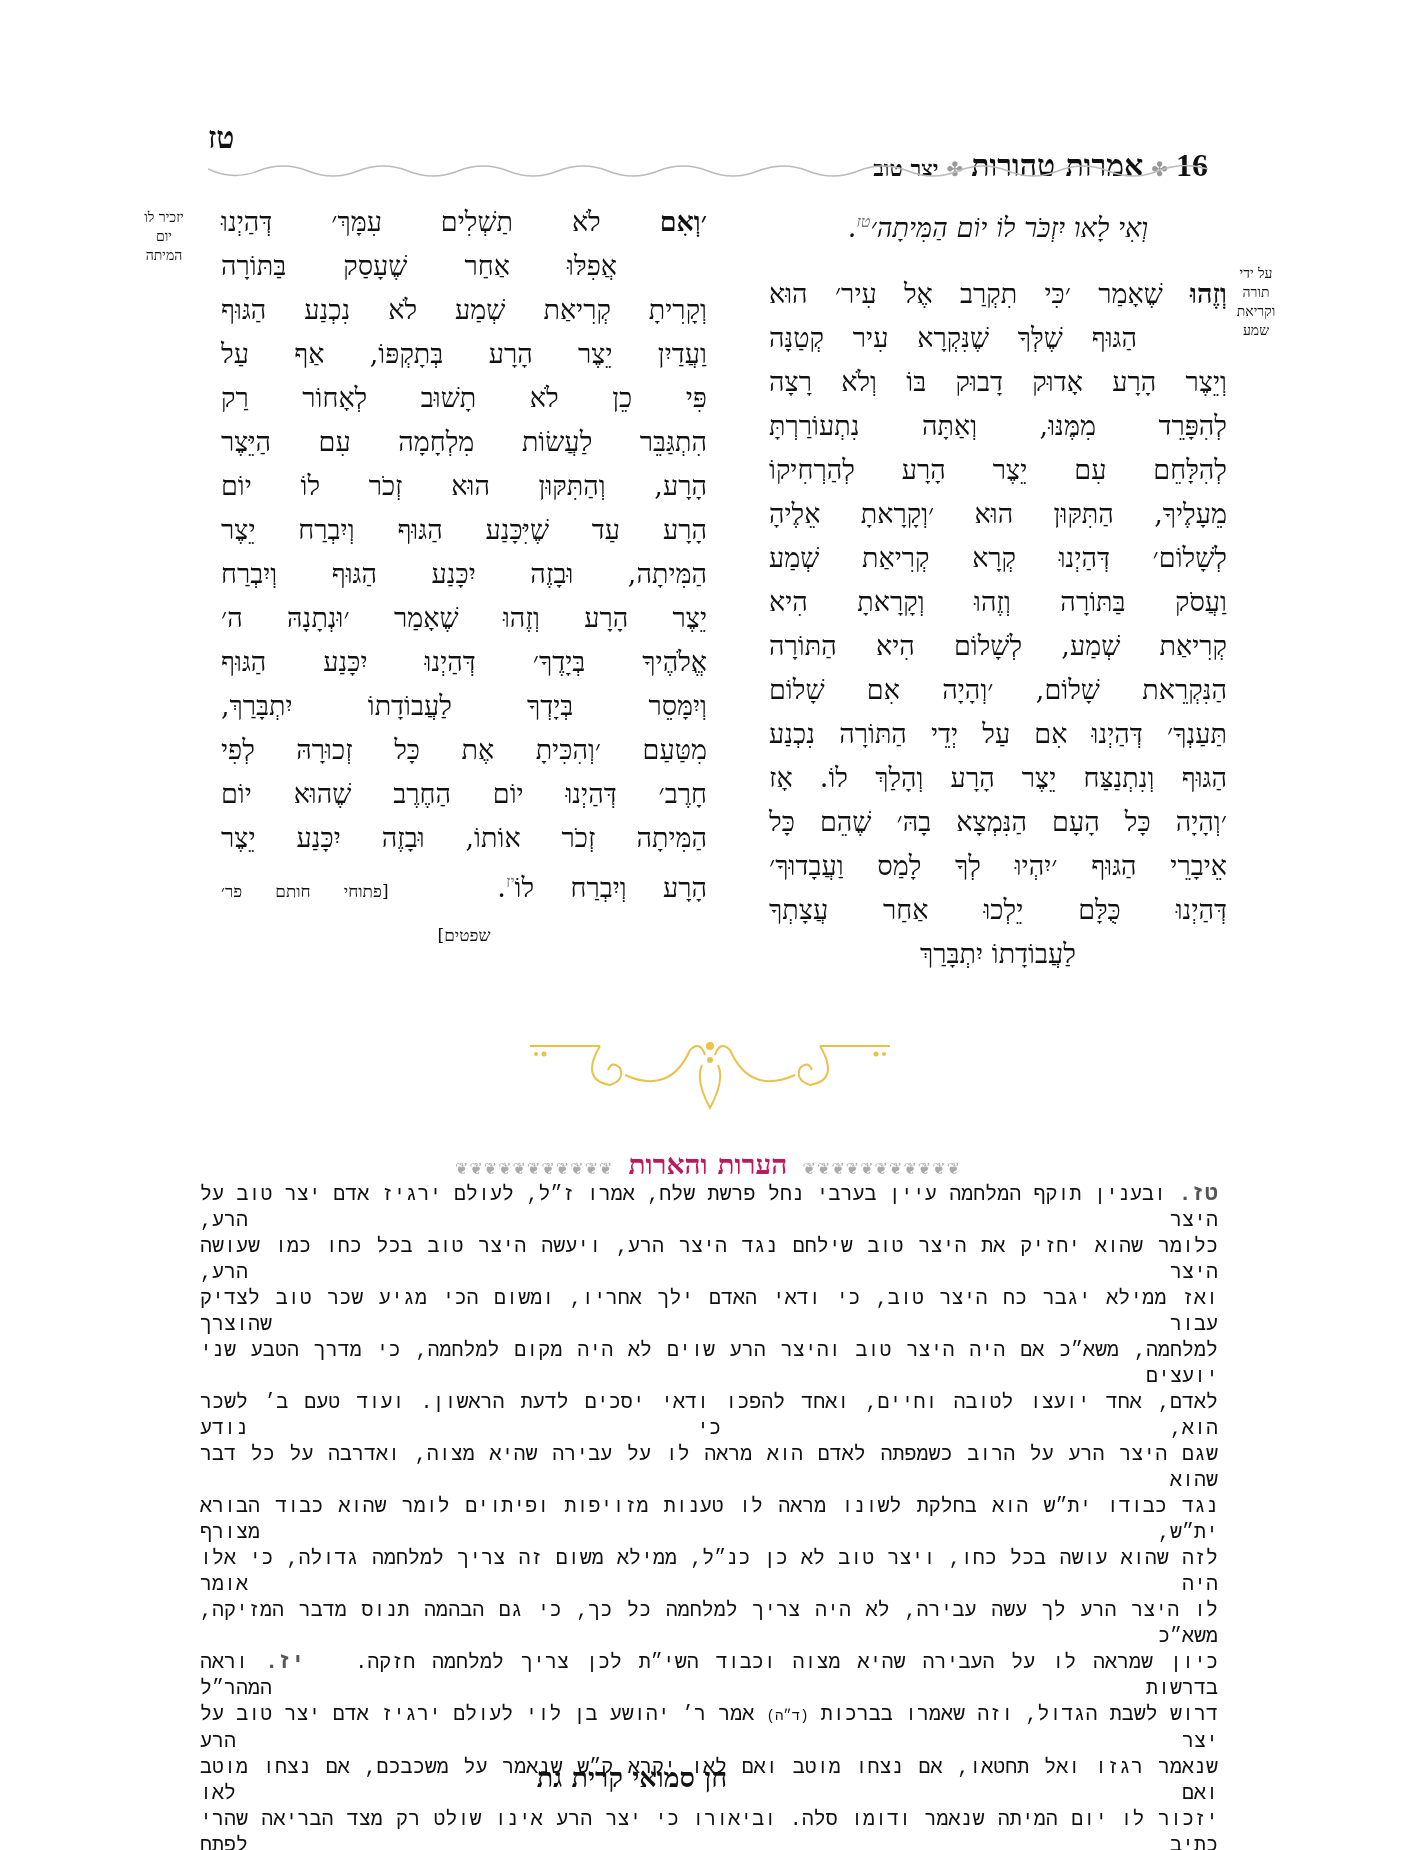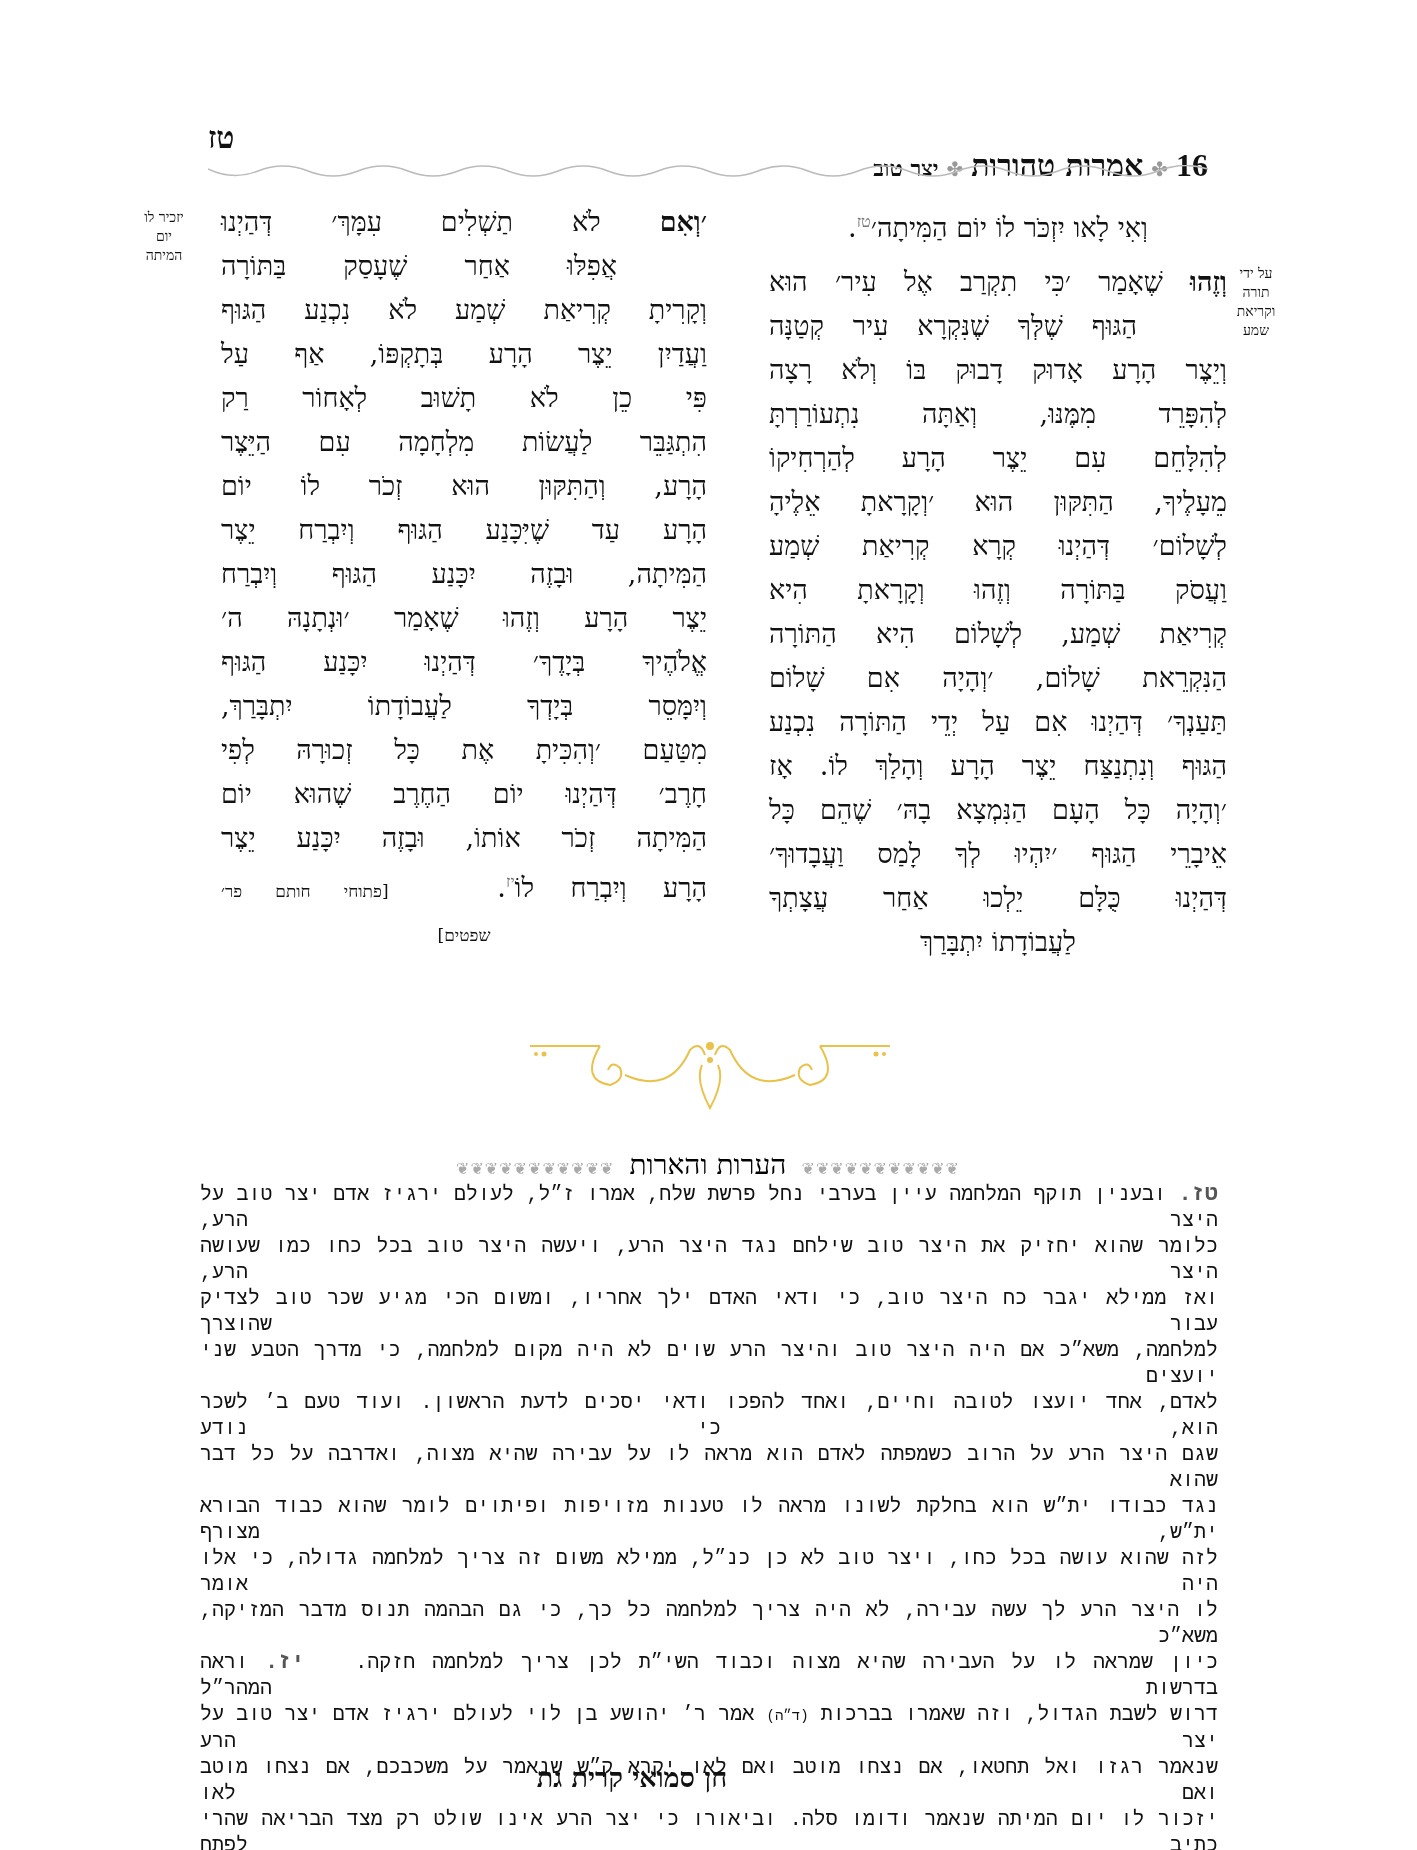--- a/index.html
+++ b/index.html
@@ -29,21 +29,21 @@
 
   .margin-note { position:absolute; font-size:14px; line-height:19px; text-align:center; }
   .mn-right { right:135px; top:264px; width:52px; }
   .mn-left { right:1218px; top:208px; width:70px; }
 
   
   .ornament { position:absolute; left:530px; top:1040px; width:360px; height:70px; }
 
   
   .notes-title { position:absolute; top:1148px; left:208px; width:1000px; text-align:center; direction:rtl; }
-  .notes-title span.t { font-size:28px; font-weight:normal; color:#000000; padding:0 10px; }
+  .notes-title span.t { font-size:28px; font-weight:bold; color:#be185d; padding:0 10px; }
   .notes-title span.o { font-size:16px; color:#aaa; letter-spacing:1px; }
   .notes { position:absolute; top:1182px; left:200px; width:1018px; font-family:Liberation Mono, monospace; font-size:20px; line-height:26px; text-align:justify; text-align-last:justify; }
   .notes .line { text-align:justify; text-align-last:justify; }
   .notes .line.center { text-align:center; text-align-last:center; }
   .nmark { font-weight:bold; color:#555; font-size:22px; }
 
   .footer { position:absolute; top:1762px; left:0; width:1264px; text-align:center; font-size:27px; font-weight:bold; direction:rtl; }
 </style>
 </head>
 <body>
@@ -64,21 +64,21 @@
     <path d="M0 4 Q25 16 50 6 T100 6 T150 6 T200 6 T250 6 T300 6 T350 6 T400 6 T450 6 T500 6 T550 6 T600 6 T650 6 T700 6 T750 6 T800 6 T850 6 T900 6 T950 6 T1000 4" fill="none" stroke="#bbb" stroke-width="1.5"></path>
   </svg>
 
   <div class="margin-note mn-right">
     <div>על ידי</div>
     <div>תורה</div>
     <div>וקריאת</div>
     <div>שמע</div>
   </div>
   <div class="col col-right">
-    <span class="line center" style="margin-bottom:10px;">
+    <span class="line center" style="margin-bottom:22px;font-style:italic;">
       <span>וְאִי לָאו יִזְכֹּר לוֹ יוֹם הַמִּיתָה׳</span><span class="sup">טז</span>.
     </span>
     <span class="line"><span class="bold">וְזֶהוּ</span> <span>שֶׁאָמַר ׳כִּי תִקְרַב אֶל עִיר׳ הוּא</span></span>
     <span class="line indent">הַגּוּף שֶׁלְּךָ שֶׁנִּקְרָא עִיר קְטַנָּה</span>
     <span class="line">וְיֵצֶר הָרָע אָדוּק דָבוּק בּוֹ וְלֹא רָצָה</span>
     <span class="line">לְהִפָּרֵד מִמֶּנּוּ, וְאַתָּה נִתְעוֹרַרְתָּ</span>
     <span class="line">לְהִלָּחֵם עִם יֵצֶר הָרָע לְהַרְחִיקוֹ</span>
     <span class="line">מֵעָלֶיךָ, הַתִּקּוּן הוּא ׳וְקָרָאתָ אֵלֶיהָ</span>
     <span class="line">לְשָׁלוֹם׳ דְּהַיְנוּ קְרָא קְרִיאַת שְׁמַע</span>
     <span class="line">וַעֲסֹק בַּתּוֹרָה וְזֶהוּ וְקָרָאתָ הִיא</span>

